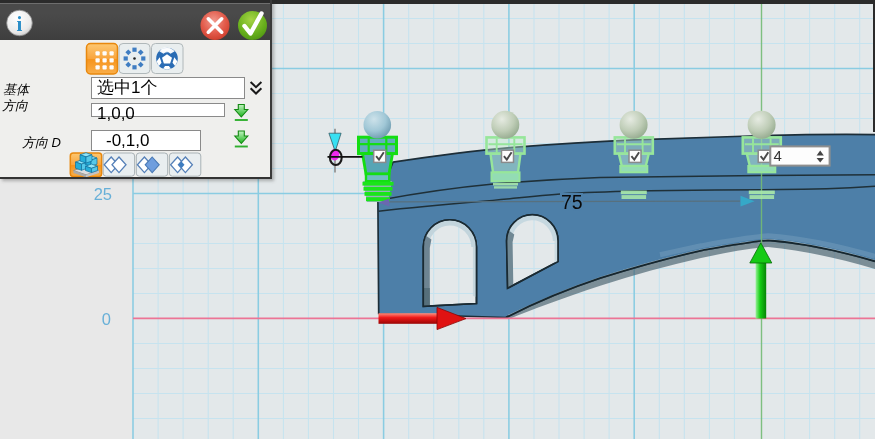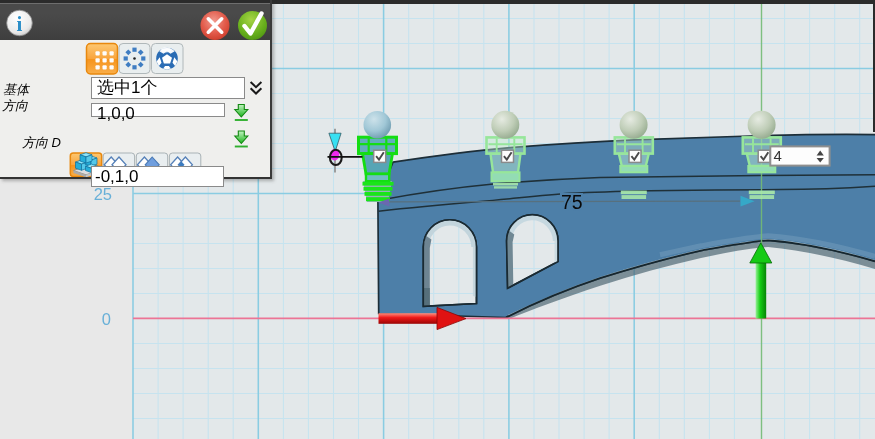--- a/index.html
+++ b/index.html
@@ -278,14 +278,14 @@
  <g>
         <polygon points="238.3,131 244.3,131 244.3,136 247.8,136 241.3,143.5 234.8,136 238.3,136" fill="url(#gGa)" stroke="#128812" stroke-width="1.1"></polygon>
 <line x1="234.8" y1="146.5" x2="247.8" y2="146.5" stroke="#2faf2f" stroke-width="1.9"></line>
       </g>
 </svg>
 <div class="lab" style="left:3px;top:80.5px;">基体</div>
 <div class="fld" style="left:91px;top:77px;width:154px;height:22px;line-height:20px;padding-left:5px;">选中1个</div>
 <div class="lab" style="left:2px;top:97px;">方向</div>
 <div class="fld" style="left:91px;top:103px;width:133.5px;height:14px;line-height:19.5px;padding-left:5px;">1,0,0</div>
 <div class="lab" style="left:2px;top:133.5px;margin-left:20px;">方向&nbsp;D</div>
-<div class="fld" style="left:91px;top:130px;width:133px;height:21px;line-height:19px;padding-left:3px;margin-top:36px;">-0,1,0</div>
+<div class="fld" style="left:91px;top:130px;width:110px;height:21px;line-height:19px;padding-left:14px;">-0,1,0</div>
 </div>
 
 </body></html>

